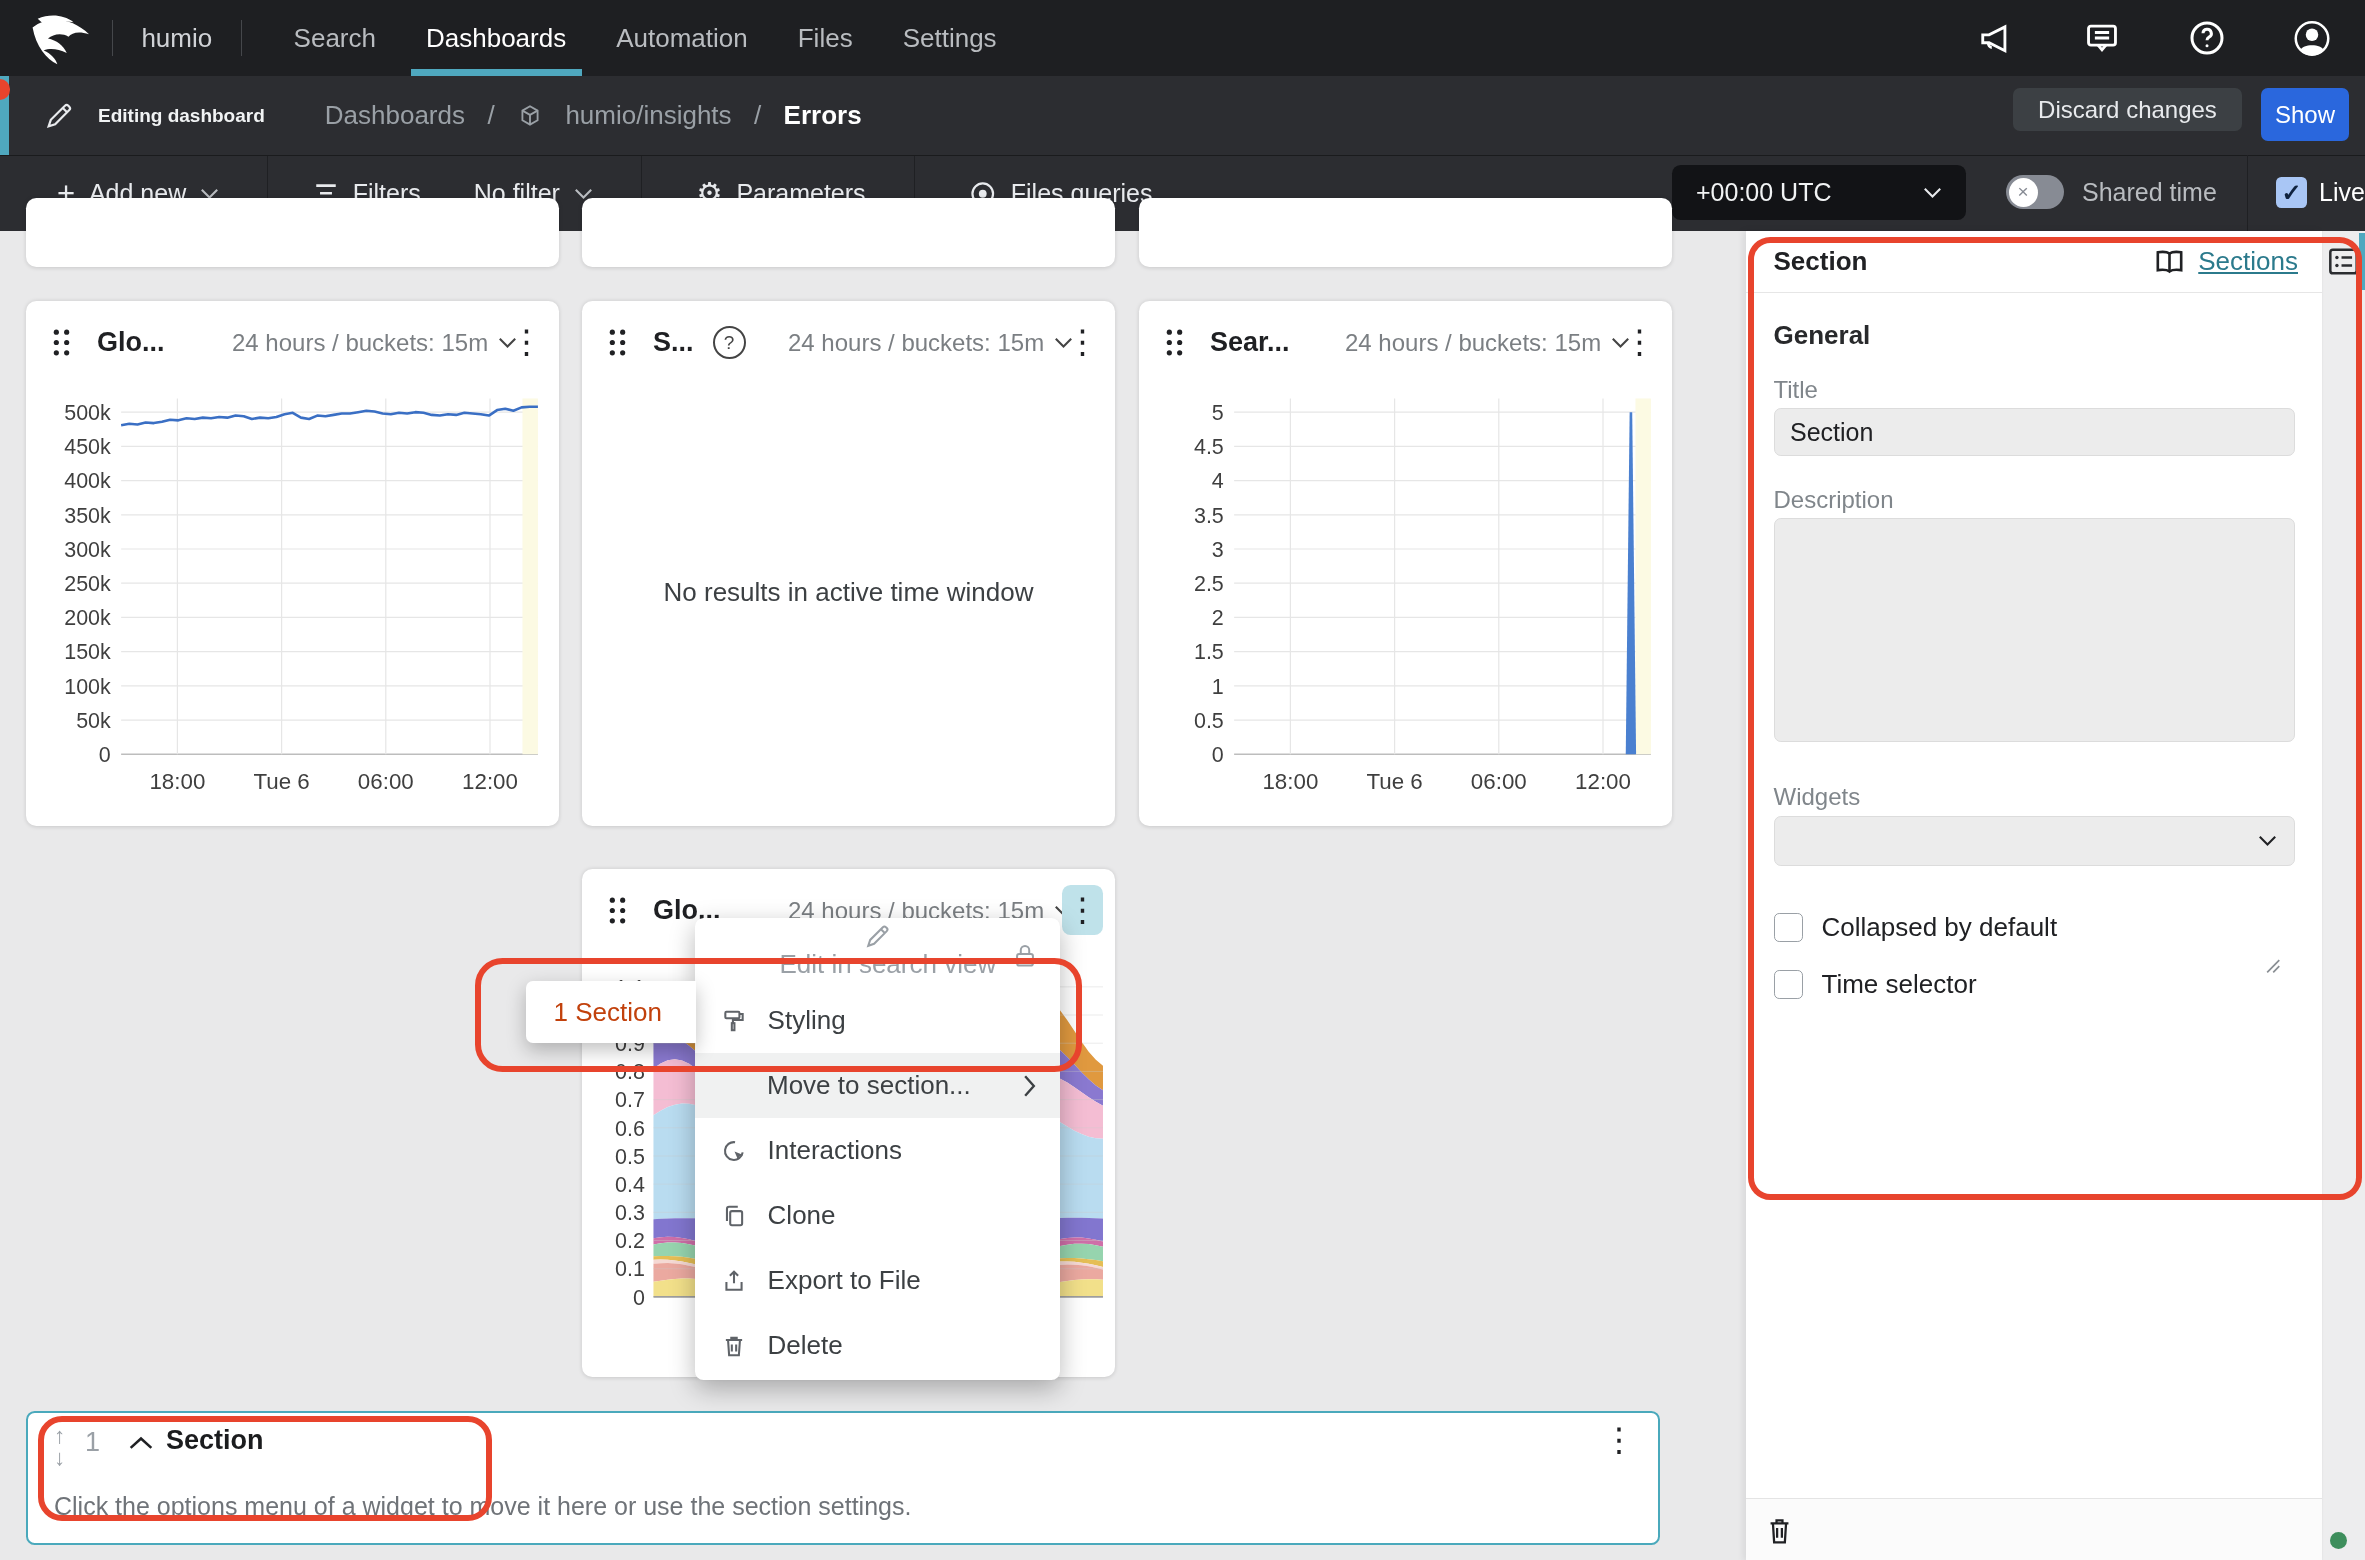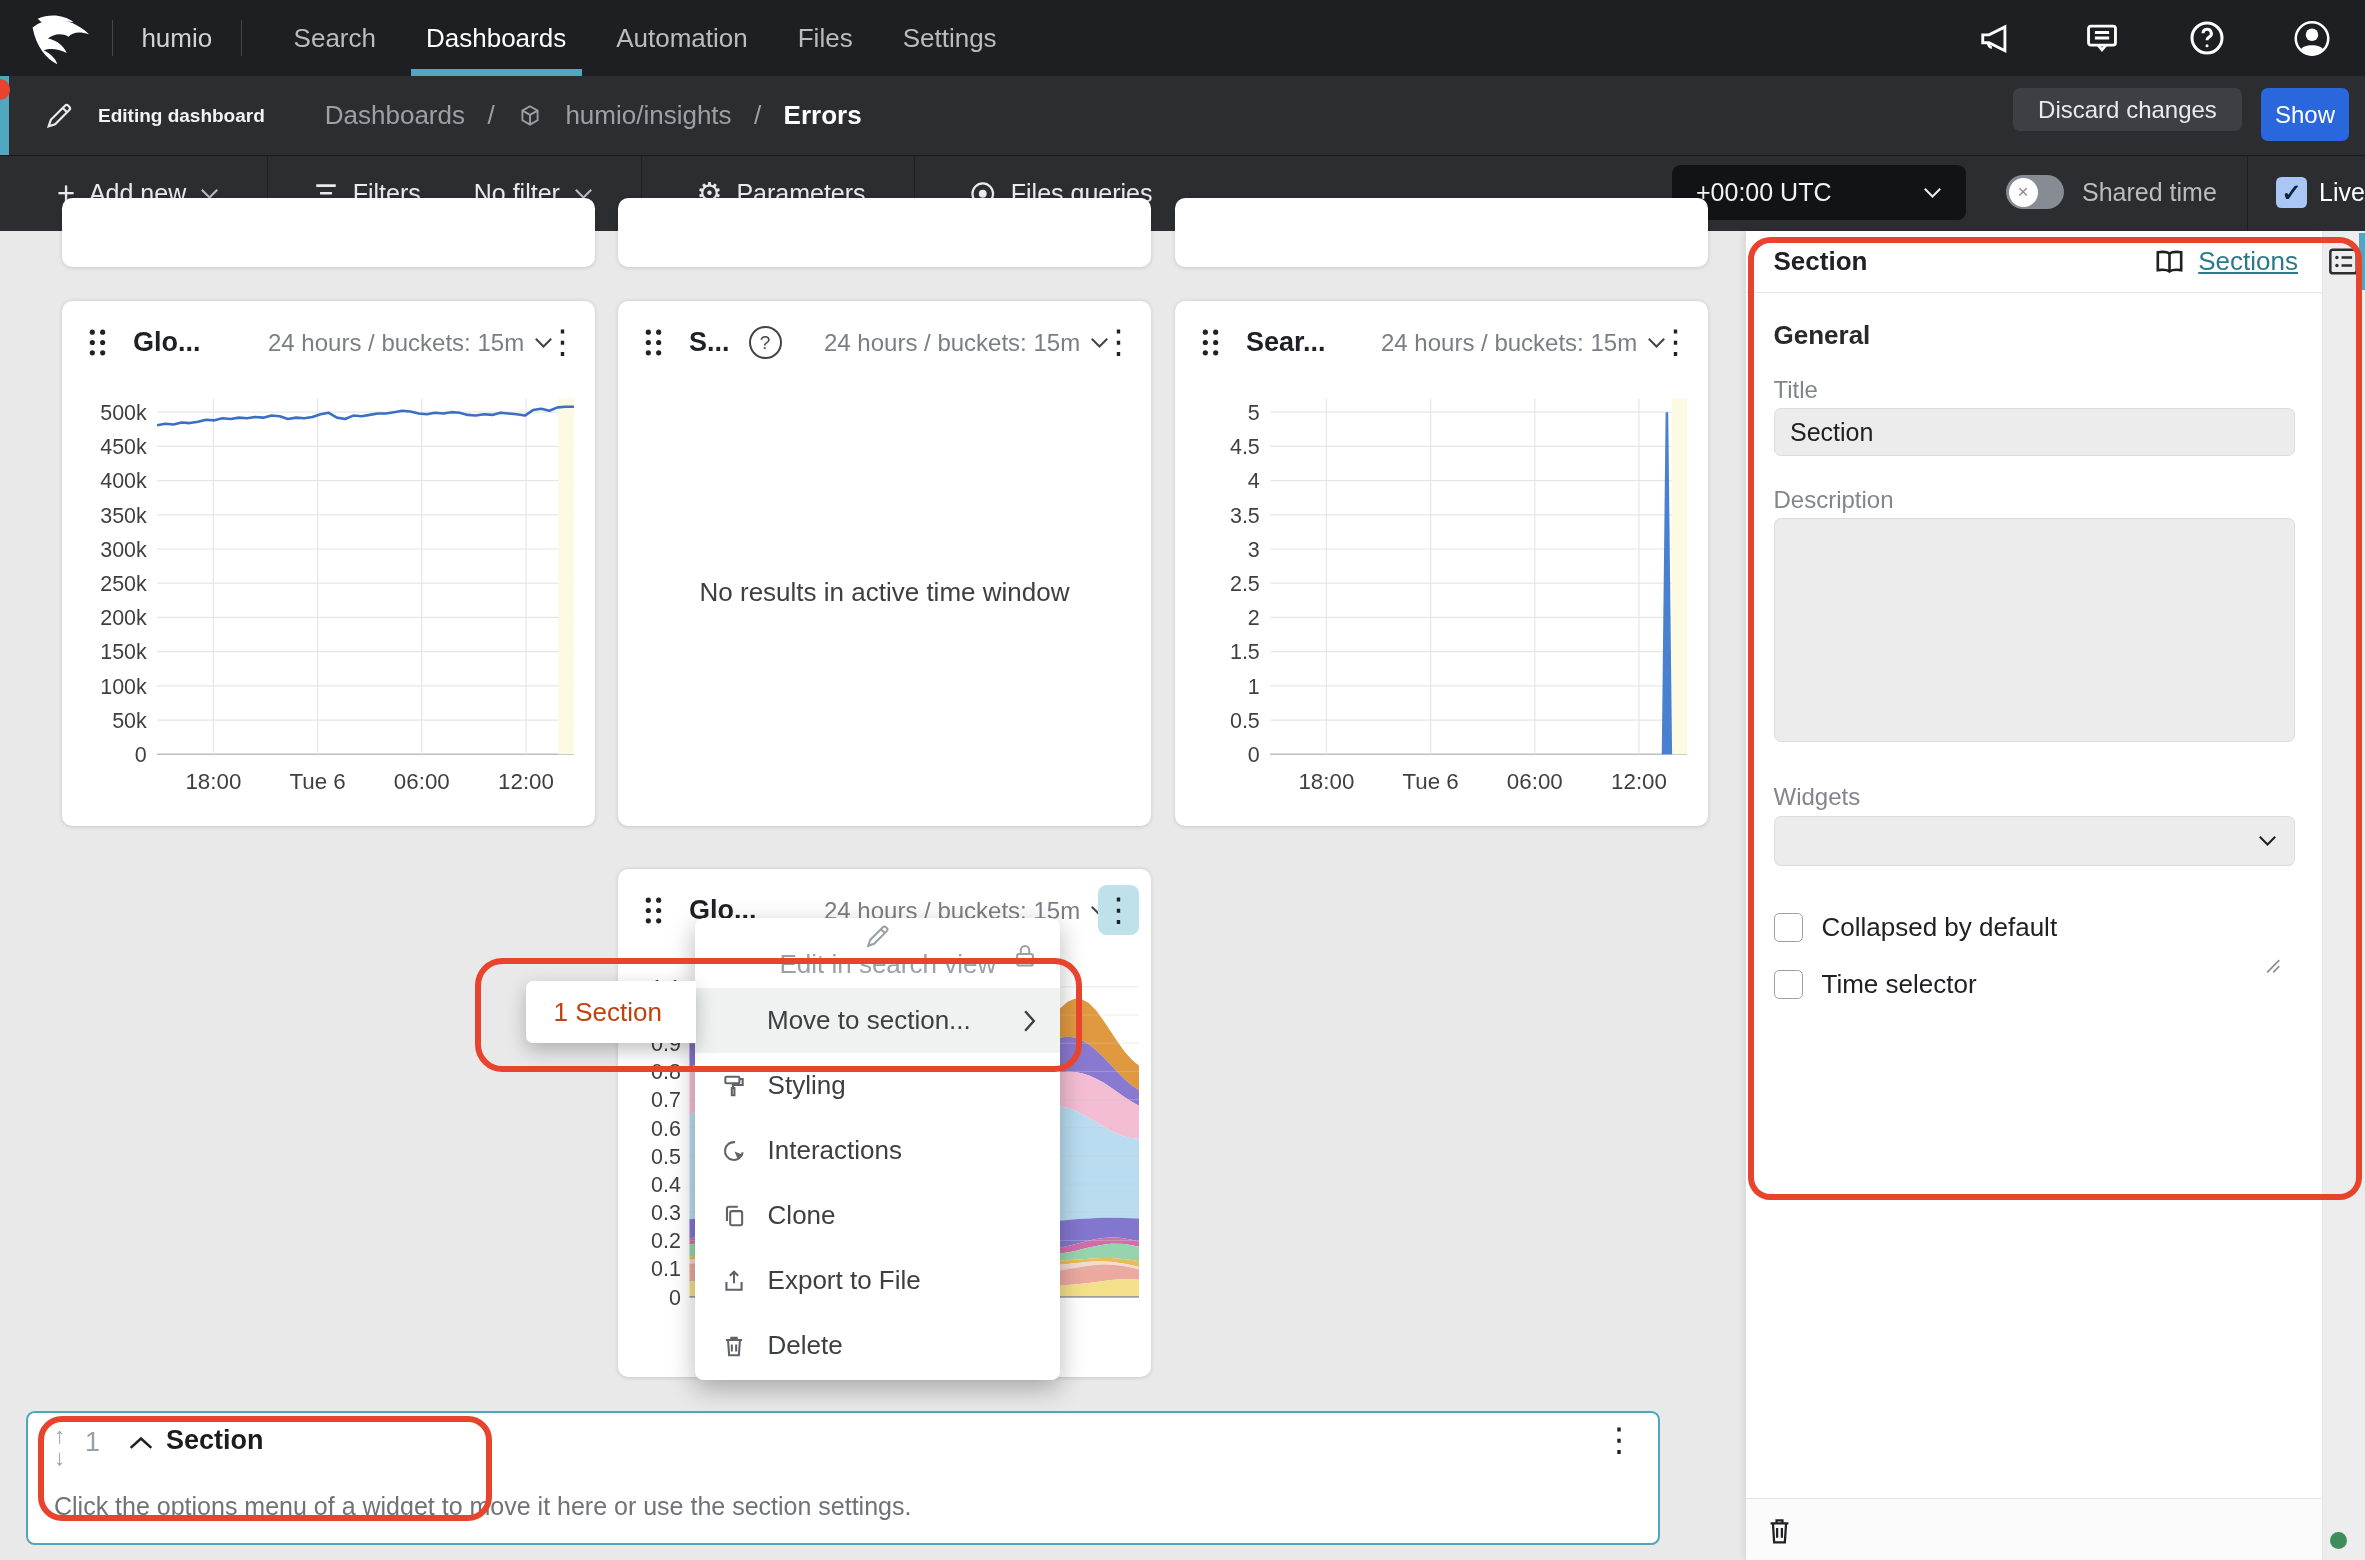--- a/index.html
+++ b/index.html
@@ -30,21 +30,21 @@
   .tb-divider{width:0.9px;height:76px;background:#1f2023;}
   .tb-group{display:flex;align-items:center;gap:13.8px;font-size:25px;cursor:pointer;}
   .chev{width:19px;height:12px;}
   #tz-pill{position:absolute;left:1672px;top:165px;width:294px;height:55px;background:#121316;border-radius:8.6px;display:flex;align-items:center;padding:0 24px;box-sizing:border-box;color:#f1f3f4;font-size:25px;cursor:pointer;}
   #shared-toggle{position:absolute;left:2006px;top:175px;width:58px;height:34px;border-radius:17px;background:#878b94;cursor:pointer;}
   #shared-knob{position:absolute;left:2.6px;top:2.6px;width:29px;height:29px;border-radius:50%;background:#ffffff;color:#878b94;font-size:19px;display:flex;align-items:center;justify-content:center;}
   #shared-label{position:absolute;left:2082px;top:175px;height:34px;display:flex;align-items:center;color:#b9bcc0;font-size:25px;}
   #live-check{position:absolute;left:2276px;top:177px;width:31px;height:31px;border-radius:5.2px;background:#a9c6f5;color:#10233f;font-size:24px;font-weight:700;display:flex;align-items:center;justify-content:center;cursor:pointer;}
   #live-label{position:absolute;left:2319px;top:175px;height:34px;display:flex;align-items:center;color:#ffffff;font-size:25px;}
   
-  .card{position:absolute;background:#ffffff;border-radius:10.3px;box-shadow:0 0.9px 4.3px rgba(0,0,0,0.14);margin-left:36px;}
+  .card{position:absolute;background:#ffffff;border-radius:10.3px;box-shadow:0 0.9px 4.3px rgba(0,0,0,0.14);}
   .whead{position:absolute;left:0;top:0;right:0;height:83px;display:flex;align-items:center;}
   .drag-handle{margin-left:26px;cursor:grab;}
   .wtitle{margin-left:26px;font-size:27px;font-weight:700;color:#1f2023;}
   .wtime{position:absolute;left:206px;display:flex;align-items:center;gap:10.3px;color:#7b7f83;font-size:24px;cursor:pointer;}
   .kebab{position:absolute;right:12px;top:15.5px;width:41px;height:50px;display:flex;align-items:center;justify-content:center;font-size:33px;color:#202124;cursor:pointer;border-radius:8.6px;}
   .kebab.hl{background:#bfe2ea;}
   .help-circle{margin-left:19px;width:29px;height:29px;border:2.2px solid #444;border-radius:50%;display:flex;align-items:center;justify-content:center;font-size:19px;color:#444;}
   .empty-msg{position:absolute;left:0;right:0;top:83px;bottom:26px;display:flex;align-items:center;justify-content:center;font-size:26px;color:#3c4043;}
   
   #ctx-menu{left:695px;top:918px;width:365px;height:462px;background:#ffffff;border-radius:8.6px;box-shadow:0 8.6px 26px rgba(0,0,0,0.28);z-index:30;padding-top:5.2px;box-sizing:border-box;}
@@ -436,35 +436,35 @@
         </svg>
       <span class="lbl">Edit in search view</span>
       <span class="ctx-trail">
           <svg width="26" height="27.5" viewBox="0 0 24 26" fill="none" stroke="#9aa0a6" stroke-width="1.9">
             <rect x="4.5" y="11" width="15" height="11" rx="2"></rect>
             <path d="M8 11V7.5a4 4 0 0 1 8 0V11"></path>
             <circle cx="12" cy="16.5" r="1.6" fill="#9aa0a6" stroke="none"></circle>
           </svg>
         </span>
     </div>
+    <div class="ctx-row">
+      <svg width="26" height="26" viewBox="0 0 24 24" fill="none" stroke="#5f6368" stroke-width="1.9">
+          <rect x="4" y="3.5" width="13" height="6" rx="1"></rect>
+          <path d="M17 5.5h3v5.5h-9v3"></path>
+          <rect x="10" y="14" width="2.4" height="6.5"></rect>
+        </svg>
+      <span class="lbl">Styling</span>
+    </div>
     <div class="ctx-row hl">
       <span class="lbl" style="margin-left:46px">Move to section...</span>
       <span class="ctx-trail">
           <svg width="17" height="26" viewBox="0 0 14 24" fill="none" stroke="#3c4043" stroke-width="2.2">
             <path d="M3 3l8 9-8 9"></path>
           </svg>
         </span>
-    </div>
-    <div class="ctx-row">
-      <svg width="26" height="26" viewBox="0 0 24 24" fill="none" stroke="#5f6368" stroke-width="1.9">
-          <rect x="4" y="3.5" width="13" height="6" rx="1"></rect>
-          <path d="M17 5.5h3v5.5h-9v3"></path>
-          <rect x="10" y="14" width="2.4" height="6.5"></rect>
-        </svg>
-      <span class="lbl">Styling</span>
     </div>
     <div class="ctx-row">
       <svg width="26" height="26" viewBox="0 0 24 24" fill="none" stroke="#5f6368" stroke-width="1.9">
           <path d="M20 13.2A8.2 8.2 0 1 1 13 3.9"></path>
           <path d="M12.5 12.5l8 3.2-3.4 1.2-1.3 3.4z" fill="#5f6368" stroke="none"></path>
         </svg>
       <span class="lbl">Interactions</span>
     </div>
     <div class="ctx-row">
       <svg width="26" height="26" viewBox="0 0 24 24" fill="none" stroke="#5f6368" stroke-width="1.9">

